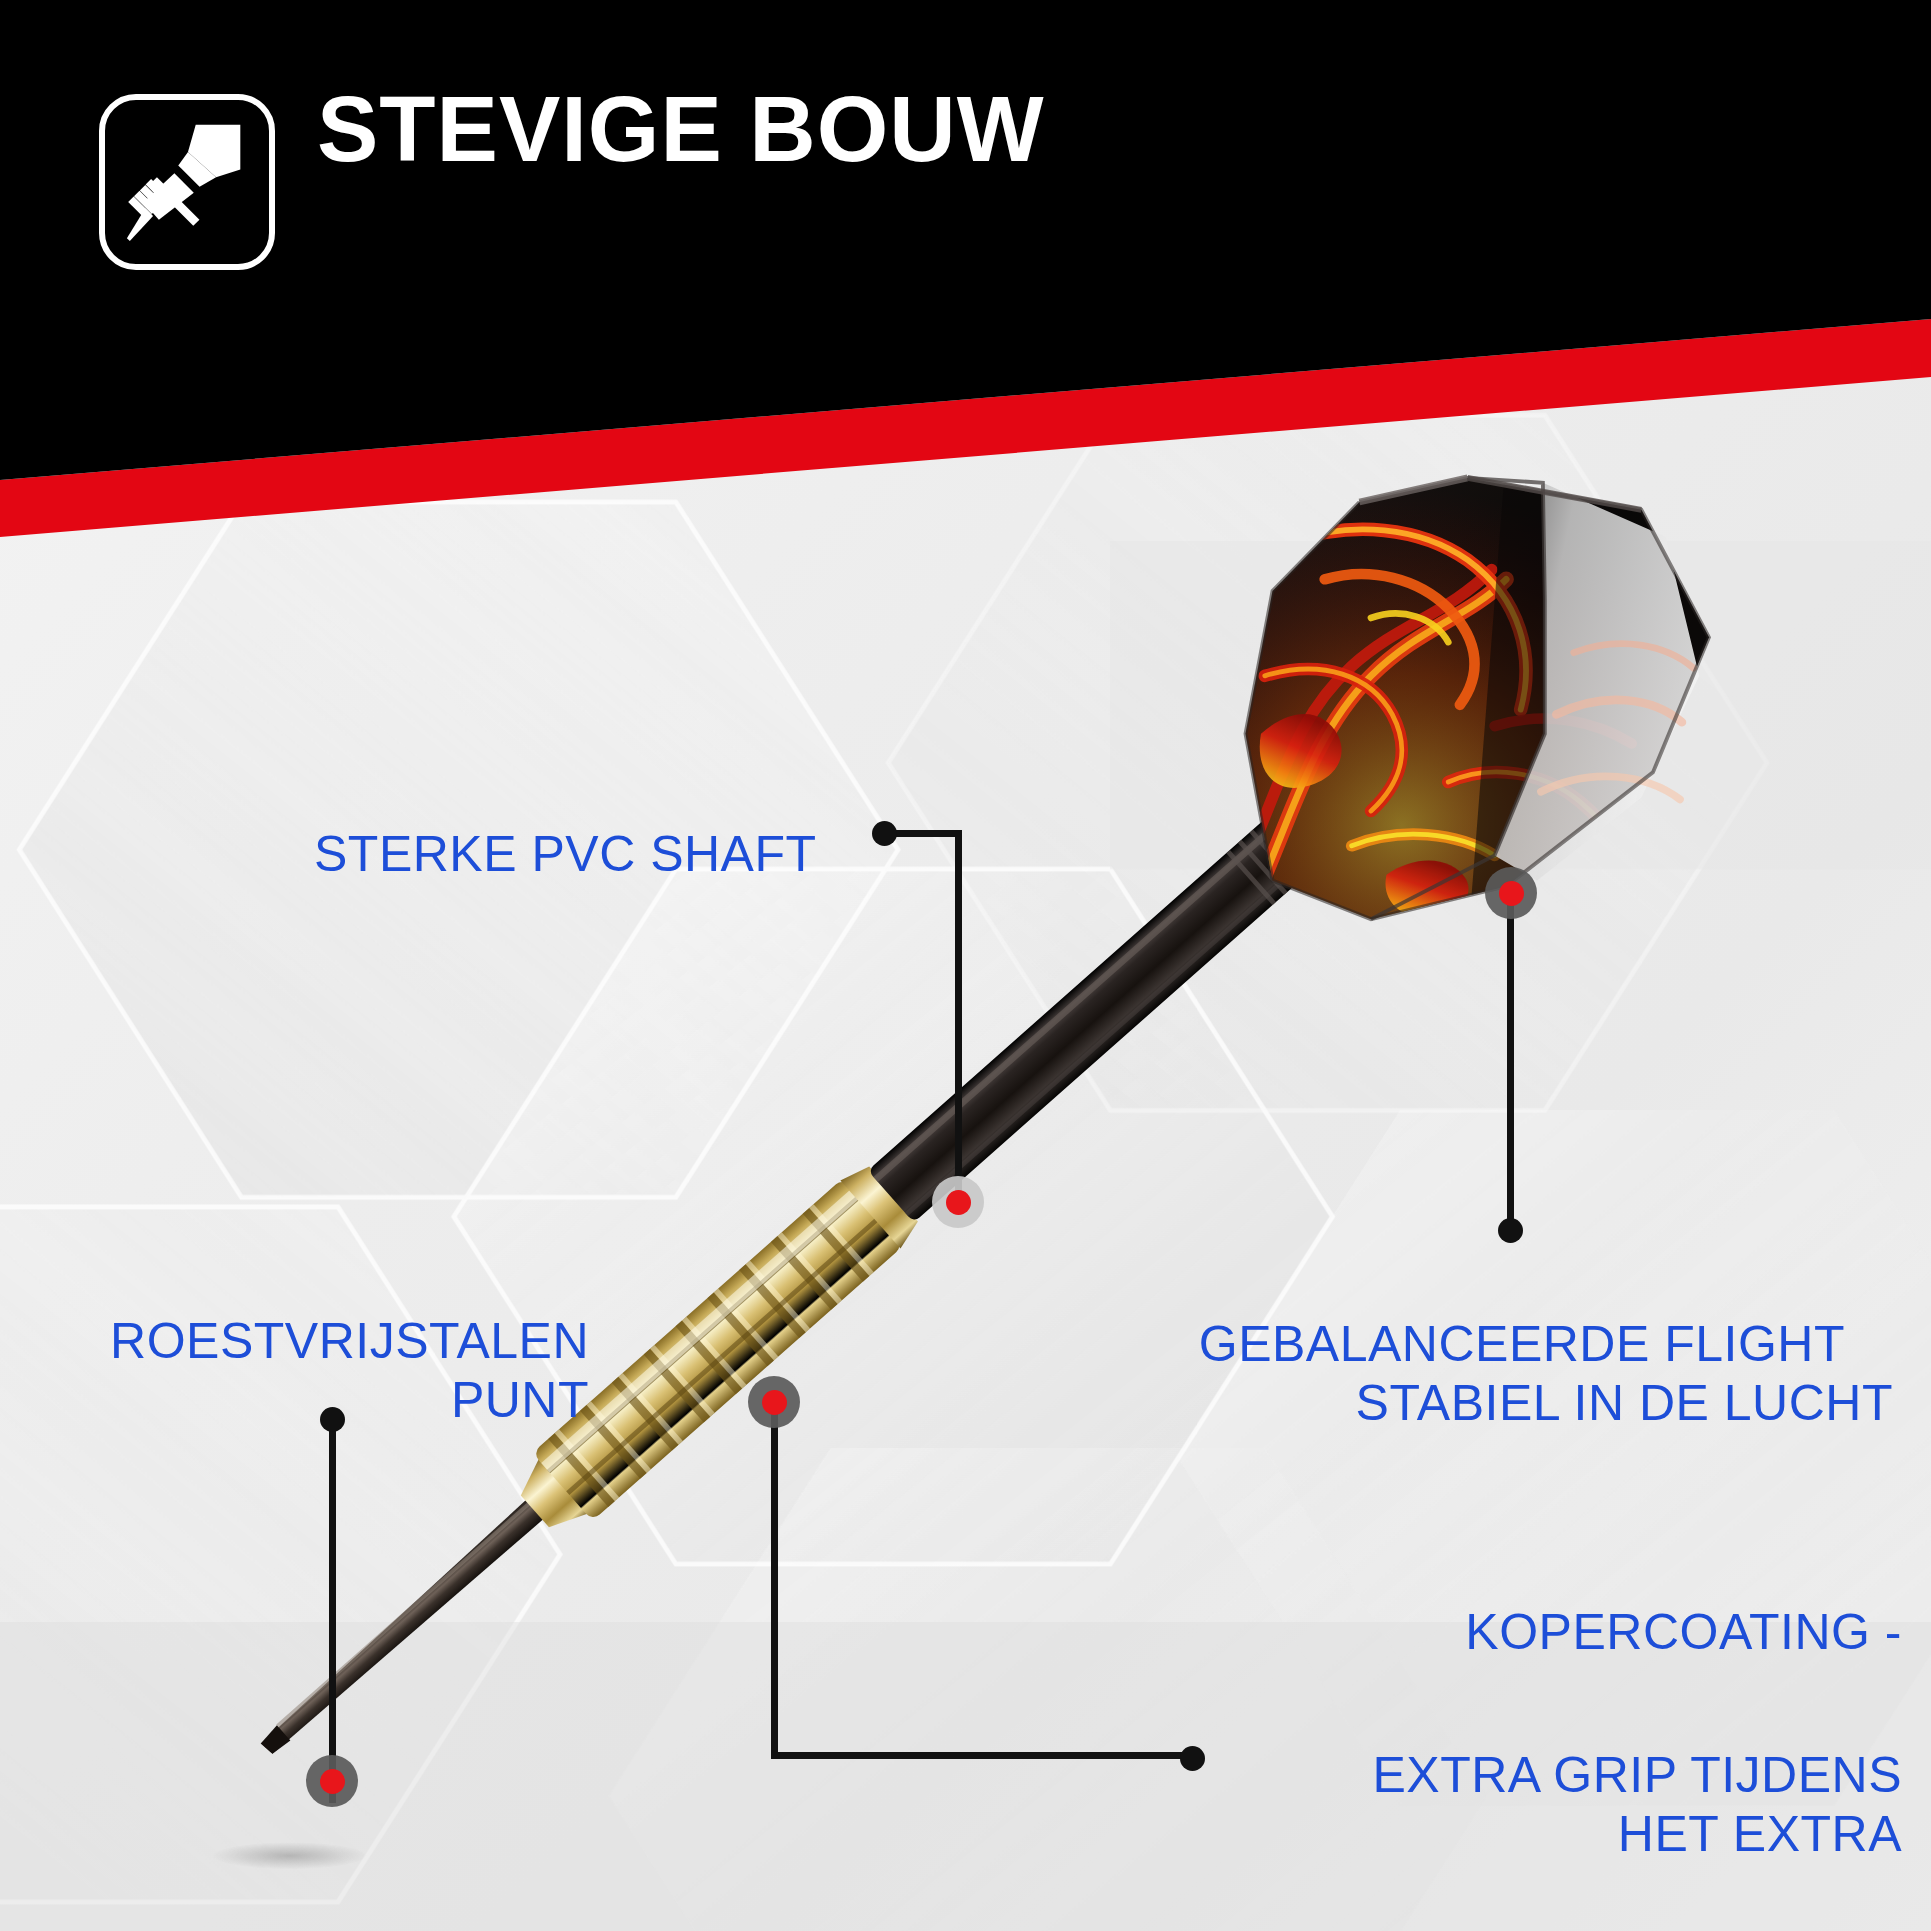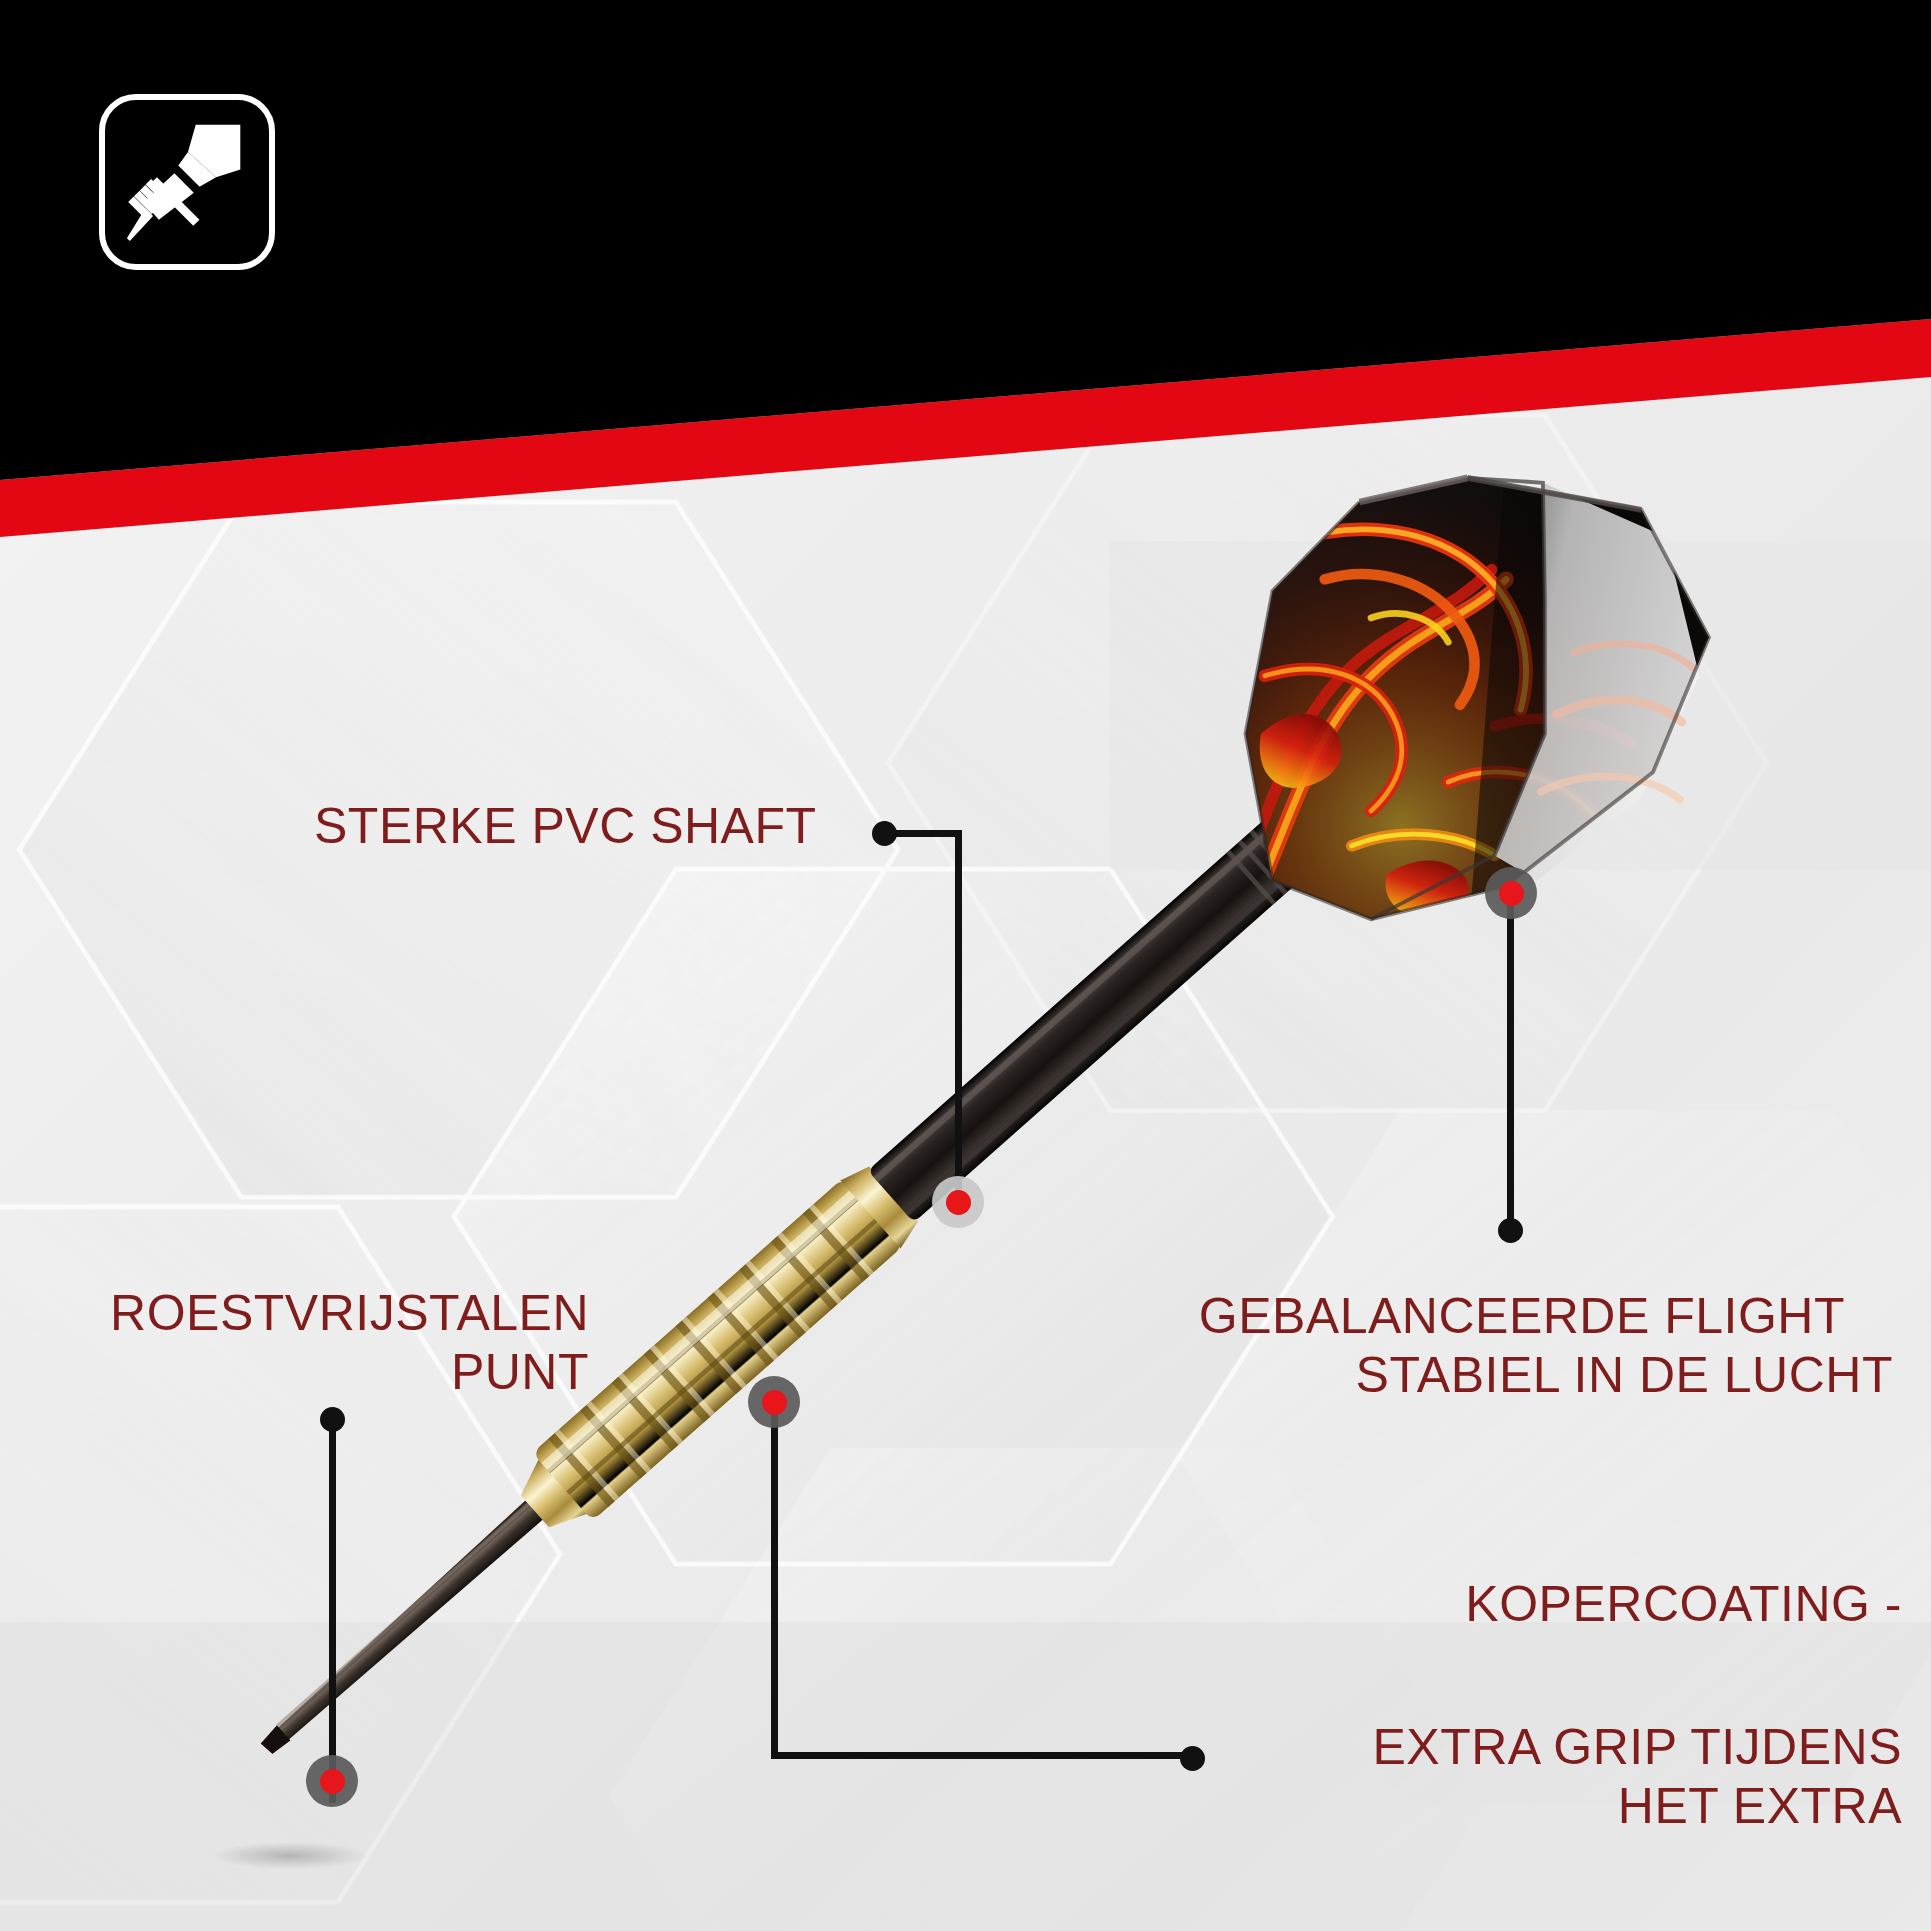--- a/index.html
+++ b/index.html
@@ -45,22 +45,22 @@
     font-size:85px;font-weight:400;color:#ffffff;letter-spacing:1px;
     line-height:1.04;white-space:nowrap;margin-top:3.9px;
   }
 
   
   .dart{position:absolute;left:0;top:0;width:1931px;height:1931px;z-index:6;}
 
   
   .callout{position:absolute;z-index:20;}
   .co-text{
-    position:absolute;color:#7f1d1d;font-size:50px;font-weight:400;
-    letter-spacing:0.5px;line-height:1.16;white-space:pre;
+    position:absolute;color:#1d4ed8;font-size:50px;font-weight:400;
+    letter-spacing:0.5px;line-height:1.16;white-space:pre;margin-top:28px;
   }
   .co-text.center{text-align:right;}
 
   .lead{position:absolute;background:#111;z-index:19;}
   .lead-h{height:6.8px;}
   .lead-v{width:6.8px;}
   .enddot{position:absolute;width:25px;height:25px;border-radius:50%;background:#111;z-index:21;}
 
   .marker{position:absolute;width:52px;height:52px;border-radius:50%;z-index:22;
     display:flex;align-items:center;justify-content:center;}
@@ -127,20 +127,21 @@
         </g>
 
         <polygon points="52,56 72,76 36,104 20,86"></polygon>
 
         <polygon points="22,92 30,100 6,126 3,123"></polygon>
       </g>
     </svg>
   </div>
 
   <div class="title-wrap">
+    <div class="title-main">STEVIGE BOUW</div>
   </div>
 
   <svg class="dart" width="1931" height="1931" viewBox="0 0 2000 2000">
     <defs>
 
       <linearGradient id="brass" x1="0" y1="0" x2="0" y2="1">
         <stop offset="0%" stop-color="#8a6f27"></stop>
         <stop offset="12%" stop-color="#c7ab58"></stop>
         <stop offset="30%" stop-color="#f7efc6"></stop>
         <stop offset="46%" stop-color="#d9c073"></stop>

